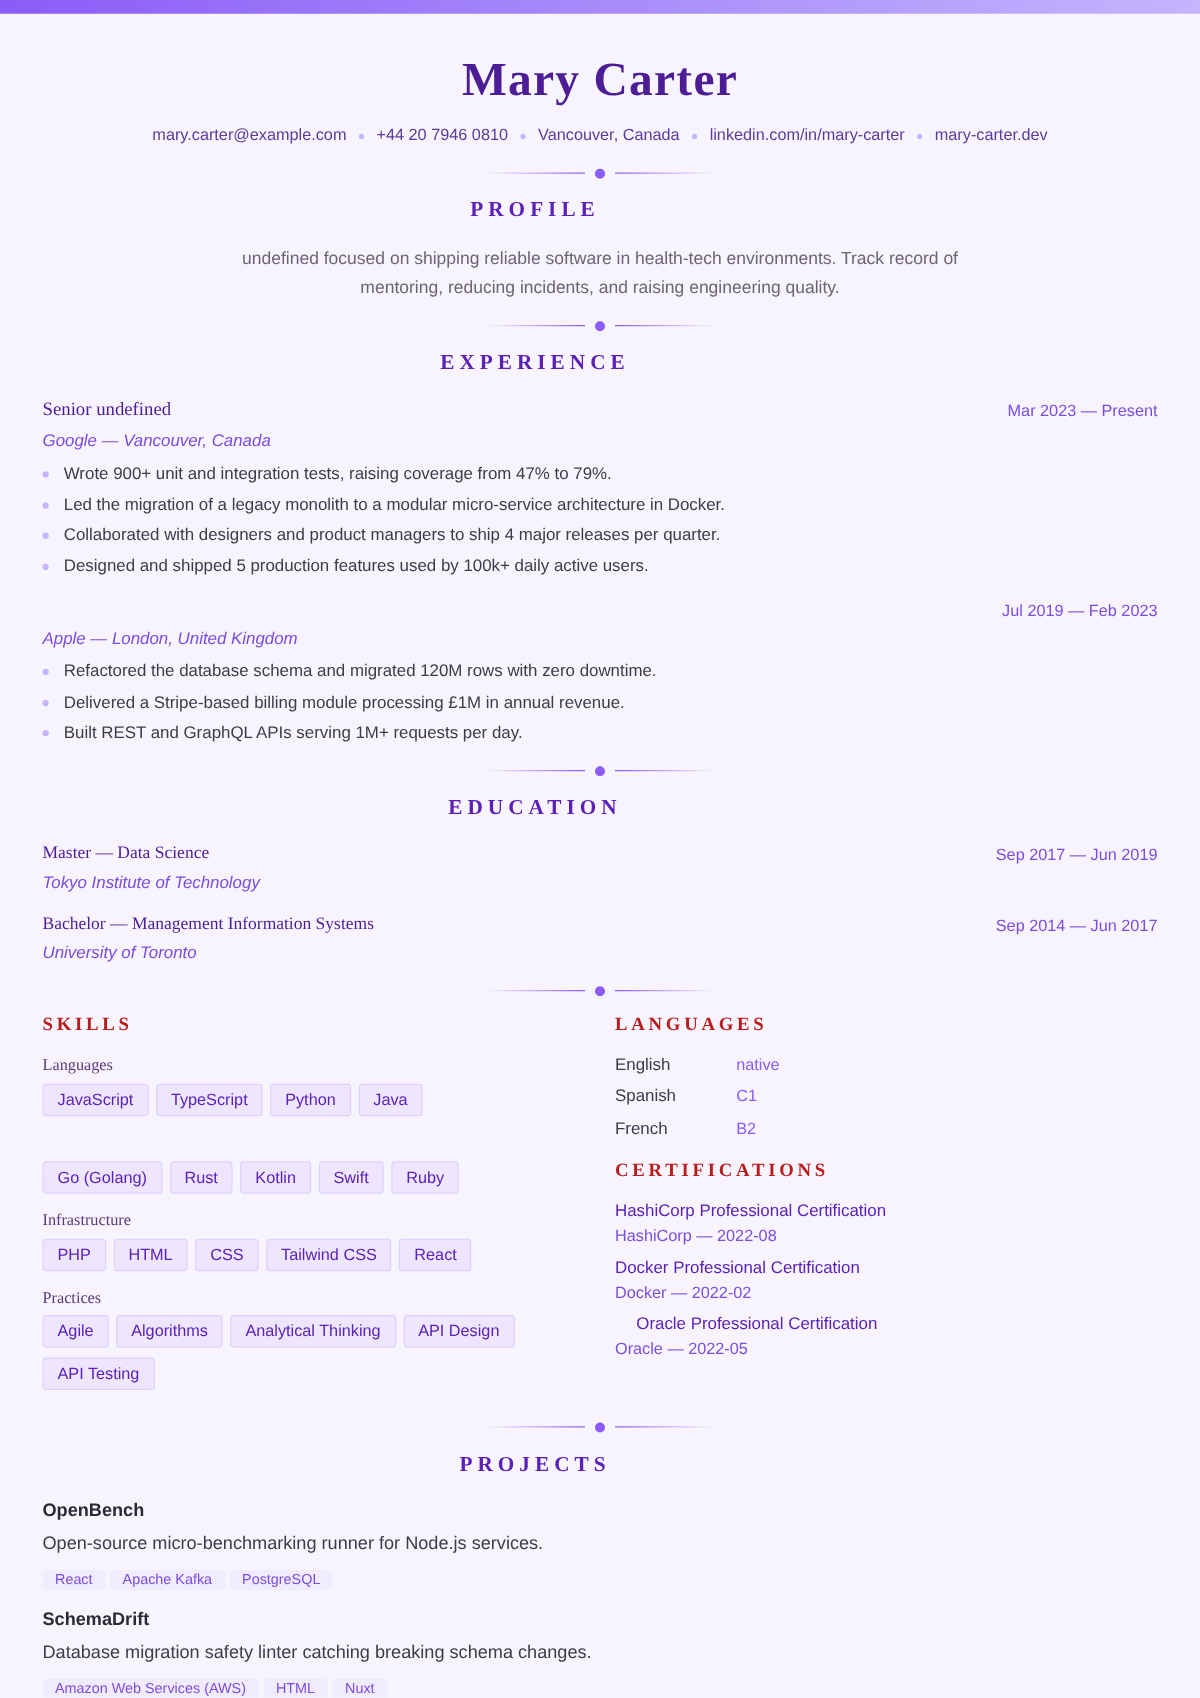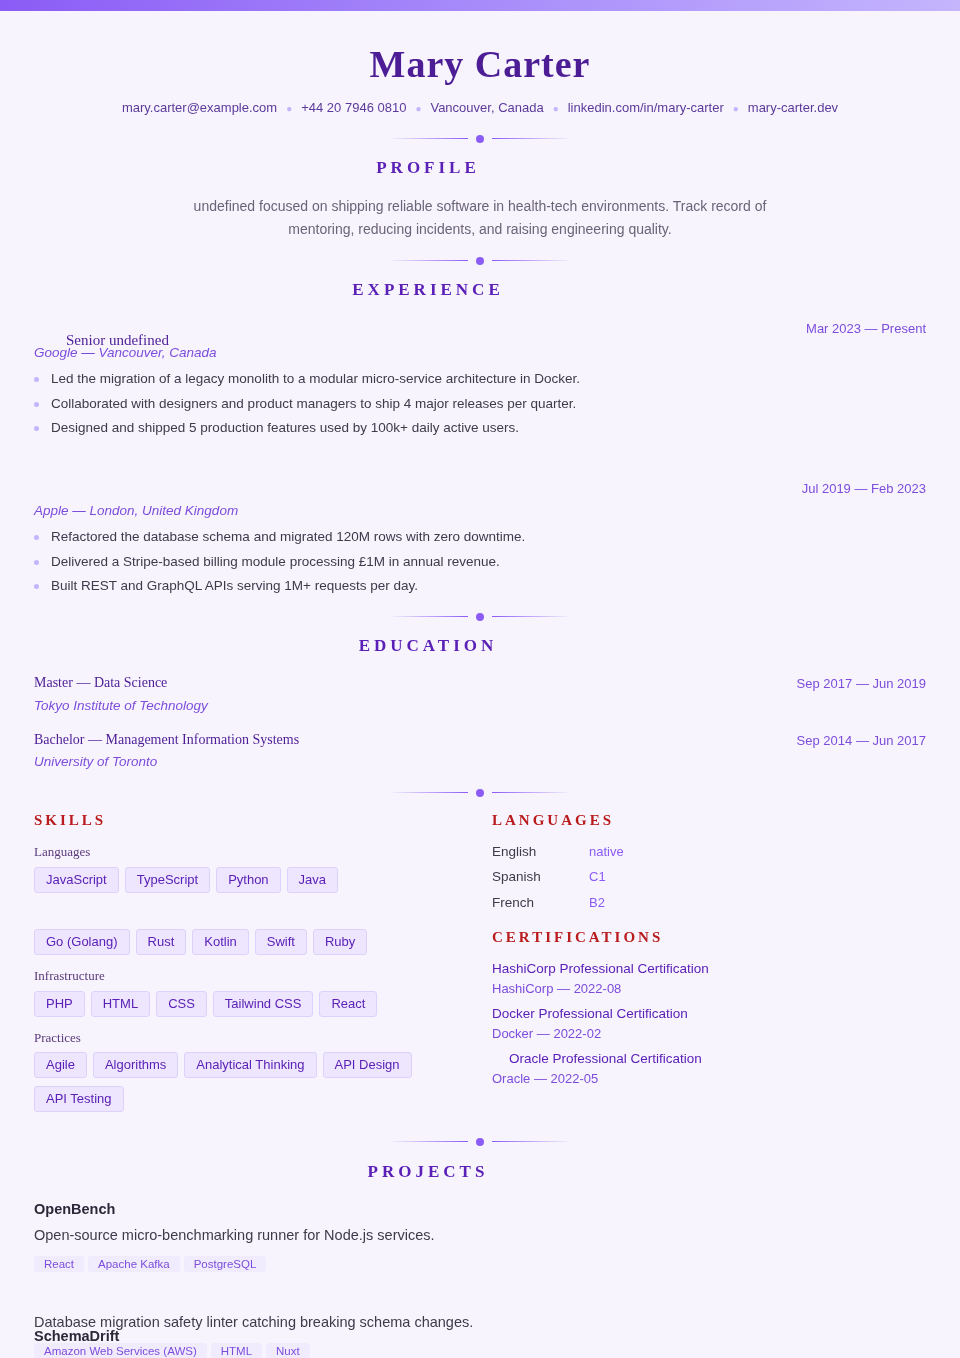--- a/index.html
+++ b/index.html
@@ -117,24 +117,25 @@
 <p class="profile-text">undefined focused on shipping reliable software in health-tech environments. Track record of mentoring, reducing incidents, and raising engineering quality.</p>
 
 <div class="divider" style="top:256px;">
     <div class="line-l"></div>
     <div class="dot"></div>
     <div class="line-r"></div>
   </div>
 <h2 class="sec-title" style="top:280px;">EXPERIENCE</h2>
 
 <div>
-  <div class="job-title" style="top:332px;margin-left:32px;">Senior undefined</div>
+  <div class="job-title" style="top:320px;">Senior undefined</div>
   <div class="date" style="top:321px;">Mar 2023 — Present</div>
   <div class="company" style="top:345px;">Google — Vancouver, Canada</div>
   <ul class="bullets" style="top:367px;">
+    <li>Wrote 900+ unit and integration tests, raising coverage from 47% to 79%.</li>
     <li>Led the migration of a legacy monolith to a modular micro-service architecture in Docker.</li>
     <li>Collaborated with designers and product managers to ship 4 major releases per quarter.</li>
     <li>Designed and shipped 5 production features used by 100k+ daily active users.</li>
   </ul>
 </div>
 
 <div>
   <div class="date" style="top:481px;">Jul 2019 — Feb 2023</div>
   <div class="company" style="top:503px;">Apple — London, United Kingdom</div>
   <ul class="bullets" style="top:525px;">
@@ -229,20 +230,20 @@
   <div class="proj-name" style="top:1201px;">OpenBench</div>
   <div class="proj-desc" style="top:1227px;">Open-source micro-benchmarking runner for Node.js services.</div>
   <div class="proj-tags" style="top:1256px;">
     <span class="proj-tag">React</span>
     <span class="proj-tag">Apache Kafka</span>
     <span class="proj-tag">PostgreSQL</span>
   </div>
 </div>
 
 <div>
-  <div class="proj-name" style="top:1288px;margin-top:40px;">SchemaDrift</div>
+  <div class="proj-name" style="top:1288px;">SchemaDrift</div>
   <div class="proj-desc" style="top:1314px;">Database migration safety linter catching breaking schema changes.</div>
   <div class="proj-tags" style="top:1343px;">
     <span class="proj-tag">Amazon Web Services (AWS)</span>
     <span class="proj-tag">HTML</span>
     <span class="proj-tag">Nuxt</span>
   </div>
 </div>
 
 </body></html>

